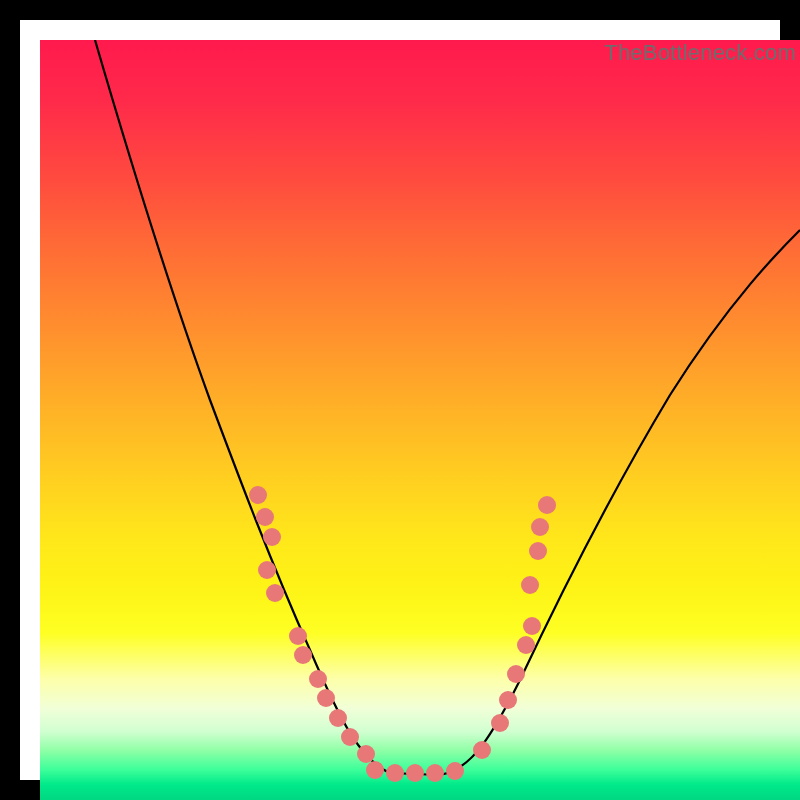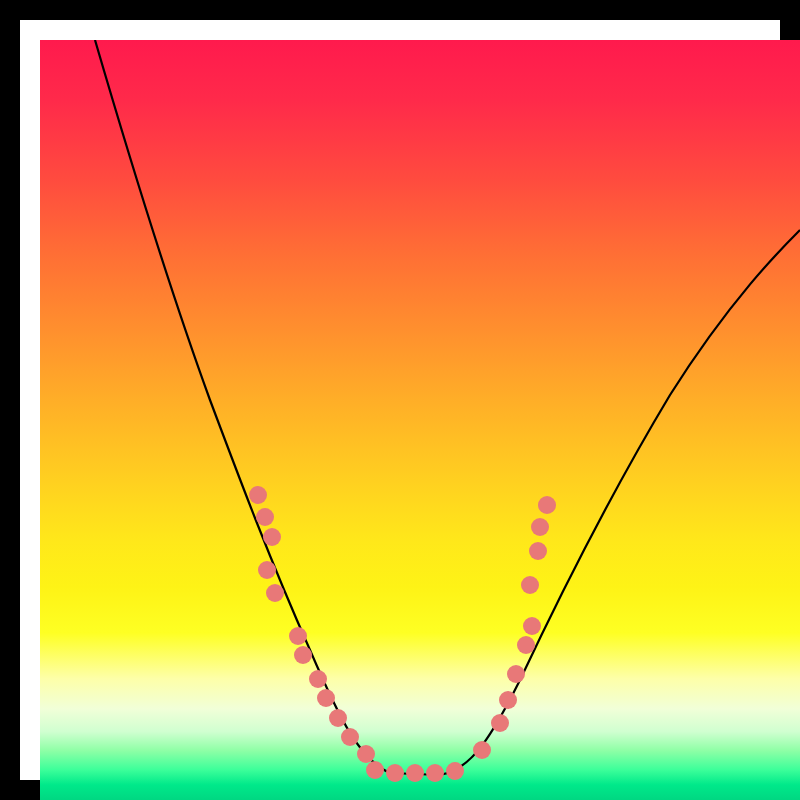--- a/index.html
+++ b/index.html
@@ -118,14 +118,15 @@
         <circle class="dot" cx="476" cy="634" r="9"></circle>
         <circle class="dot" cx="486" cy="605" r="9"></circle>
         <circle class="dot" cx="492" cy="586" r="9"></circle>
         <circle class="dot" cx="490" cy="545" r="9"></circle>
         <circle class="dot" cx="498" cy="511" r="9"></circle>
         <circle class="dot" cx="500" cy="487" r="9"></circle>
         <circle class="dot" cx="507" cy="465" r="9"></circle>
       </g>
     </svg>
 
+    <div class="watermark">TheBottleneck.com</div>
   </div>
 </div>
 
 </body></html>

